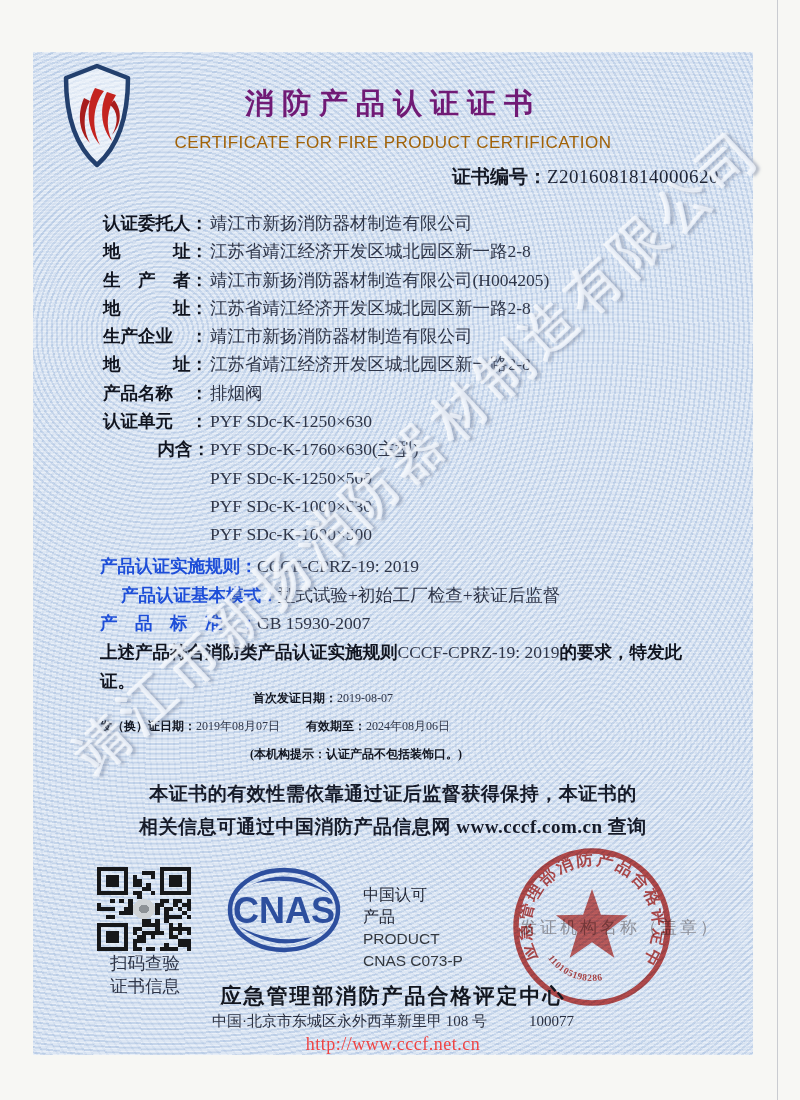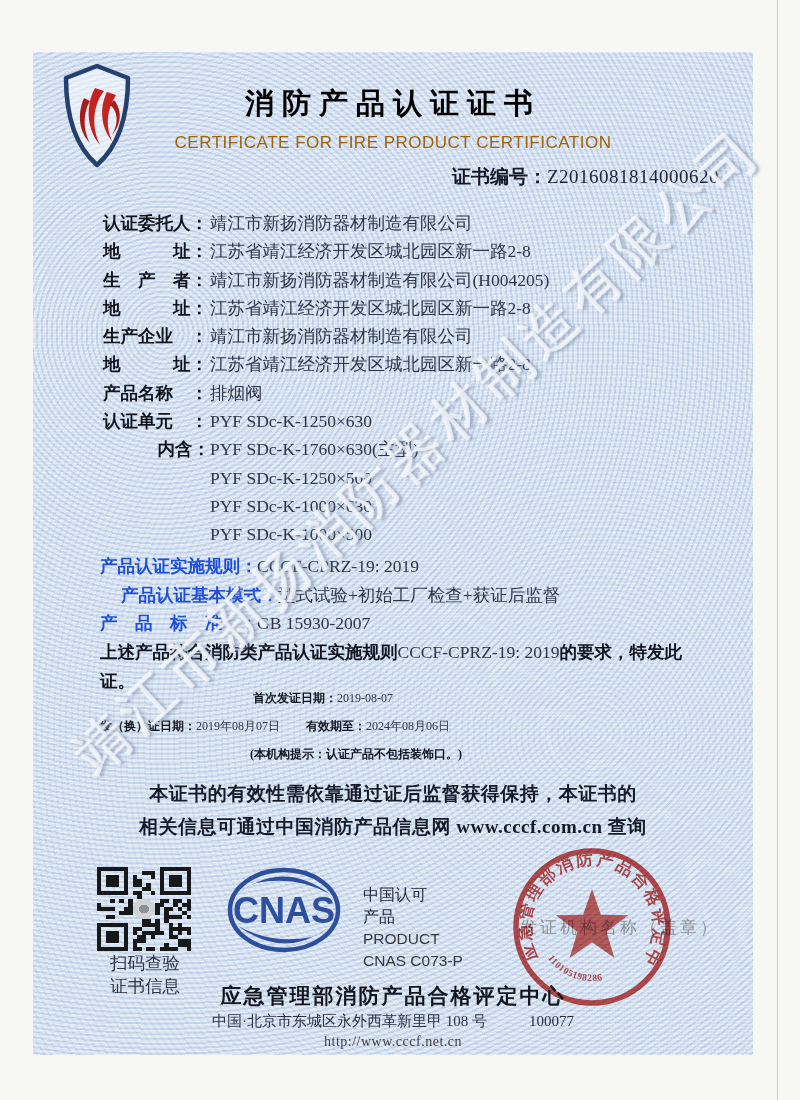--- a/index.html
+++ b/index.html
@@ -16,21 +16,21 @@
     background-color:#d2dff0;
     background-image:
       repeating-radial-gradient(circle at 18% 28%, rgba(125,158,205,.16) 0 2px, rgba(255,255,255,.25) 2px 5px),
       repeating-radial-gradient(circle at 78% 68%, rgba(125,158,205,.14) 0 2px, transparent 2px 6px),
       repeating-linear-gradient(0deg, rgba(255,255,255,.35) 0 1px, transparent 1px 3px);
   }
   .scan-line{position:absolute;left:777px;top:0;width:1px;height:1100px;background:rgba(165,170,180,.55);}
   .abs{position:absolute;}
   .centered{left:33px;width:720px;text-align:center;}
 
-  .title{font-size:29px;font-weight:bold;letter-spacing:8px;color:#000000;}
+  .title{font-size:29px;font-weight:bold;letter-spacing:8px;color:#701a75;}
   .subtitle{font-family:"Liberation Sans","DejaVu Sans",sans-serif;font-size:17px;letter-spacing:.5px;color:#a16207;}
   .certno{font-size:19px;white-space:nowrap;}
   .certno .lab{font-weight:bold;color:#141824;}
   .certno .val{letter-spacing:.5px;color:#1d2334;}
 
   .frow{height:28.3px;line-height:28.3px;white-space:nowrap;font-size:17.5px;}
   .lbl{display:inline-block;width:107px;font-weight:bold;color:#10141f;vertical-align:top;}
   .lbl.r{text-align:right;}
   .val{color:#2e3548;}
   .lbl2{display:inline-block;width:157px;font-weight:bold;color:#1d4ed8;vertical-align:top;}
@@ -47,21 +47,21 @@
 
   .qr-caption{font-size:17.5px;line-height:23px;color:#2e3548;}
   .cnas-lines{font-size:16px;line-height:22px;color:#222736;margin-top:16px;}
   .cnas-lines .en{font-family:"Liberation Sans","DejaVu Sans",sans-serif;font-size:15.5px;color:#33383f;}
 
   .stamp-hint{font-size:17px;letter-spacing:3px;color:#8d8f98;white-space:nowrap;}
   .stamp{mix-blend-mode:multiply;opacity:.92;}
 
   .org-name{font-size:21px;font-weight:bold;letter-spacing:2px;color:#12161f;}
   .org-addr{font-size:15px;color:#2b3040;}
-  .org-url{font-size:14px;color:#404040;letter-spacing:.5px;}
+  .org-url{font-size:18px;color:#ef4444;letter-spacing:.5px;}
 
   .watermark{
     pointer-events:none;white-space:nowrap;
     font-size:55px;letter-spacing:6px;font-weight:400;
     color:rgba(238,244,251,.78);
     text-shadow:2px 3px 3px rgba(115,130,158,.5), -1px -1px 1px rgba(255,255,255,.85);
     transform:translate(-50%,-50%) rotate(-43deg);
     left:418px;top:452px;
   }
 </style>

